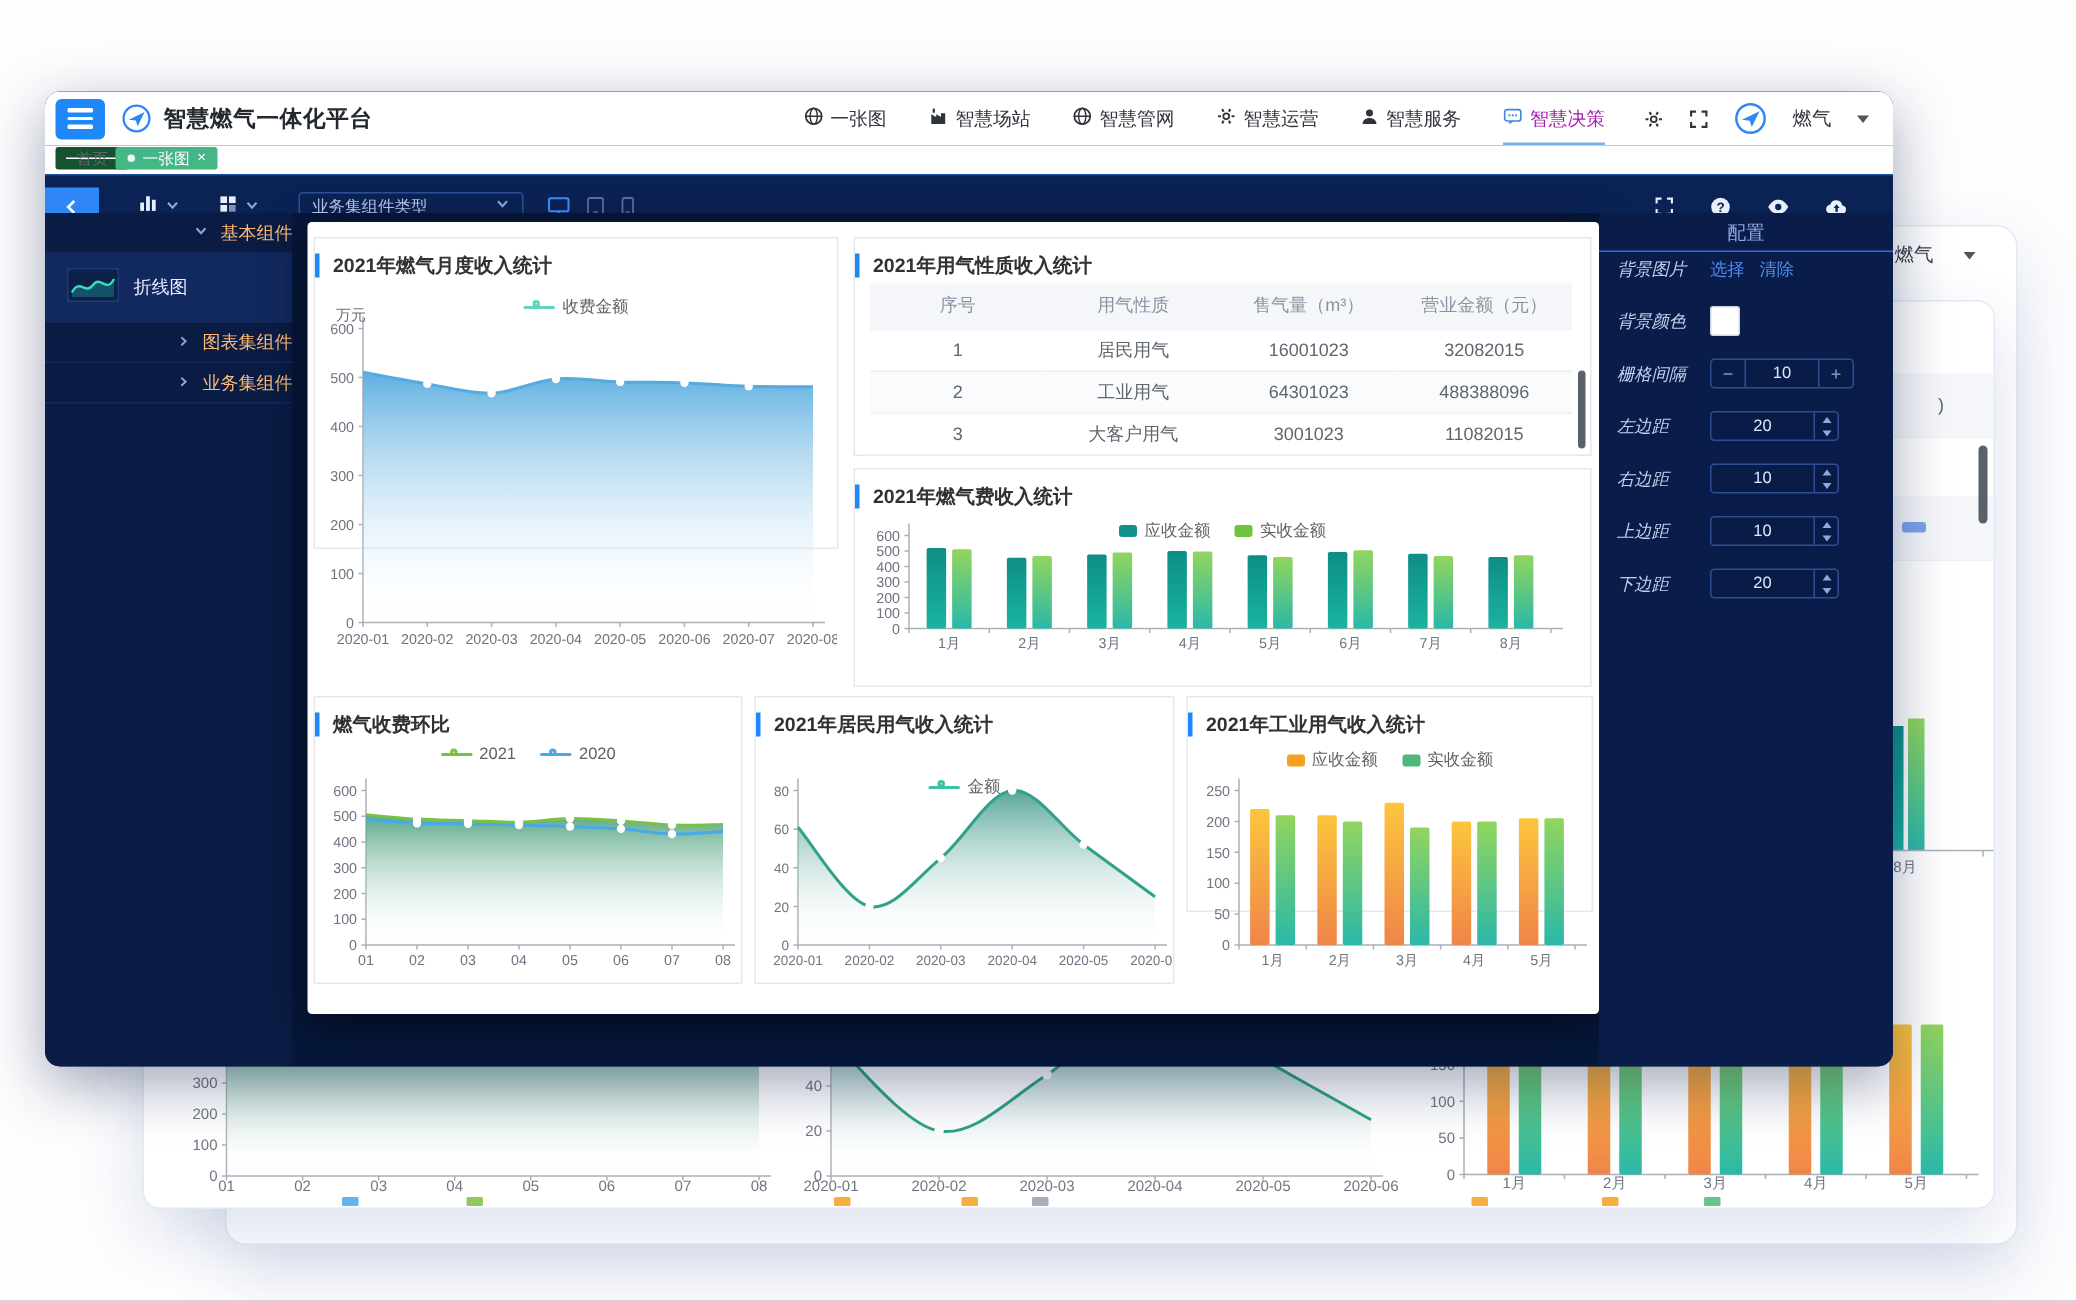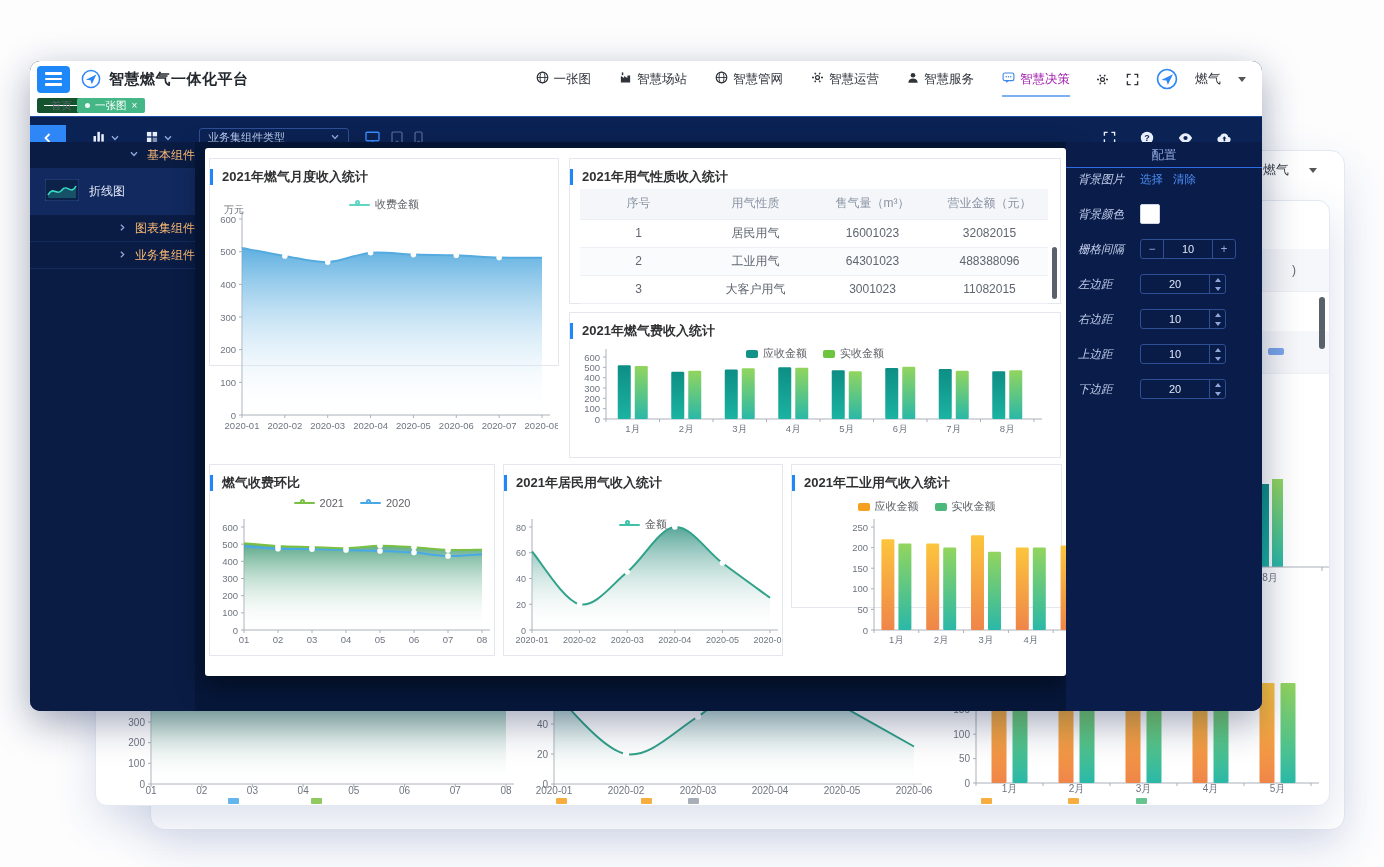--- a/index.html
+++ b/index.html
@@ -783,21 +783,21 @@
               <circle cx="170.8" cy="62" r="2.8" fill="#fff"></circle>
               <circle cx="218.4" cy="98.05" r="2.8" fill="#fff"></circle>
             </svg><div class="legend" style="top: 52px;">
               <span class="lg-item">
                 <span class="lg-line" style="background: rgb(59, 194, 168);">
                   <span class="lg-ring" style="border-color: rgb(59, 194, 168);"></span>
                 </span>
                 <span>金额</span>
               </span>
             </div></div>
-          <div class="widget" style="left: 586px; top: 316px; width: 271px; height: 144px; padding-left: 48px;"><div class="w-title">
+          <div class="widget" style="left: 586px; top: 316px; width: 271px; height: 144px;"><div class="w-title">
               <span class="w-accent"></span>
               <span class="w-title-text">2021年工业用气收入统计</span>
             </div><svg width="269" height="190">
               <defs>
                 <linearGradient id="grd5" x1="0" y1="0" x2="0" y2="1">
                   <stop offset="0%" stop-color="#fcc53d"></stop>
                   <stop offset="100%" stop-color="#ef8549"></stop>
                 </linearGradient>
                 <linearGradient id="grd6" x1="0" y1="0" x2="0" y2="1">
                   <stop offset="0%" stop-color="#92d55e"></stop>

